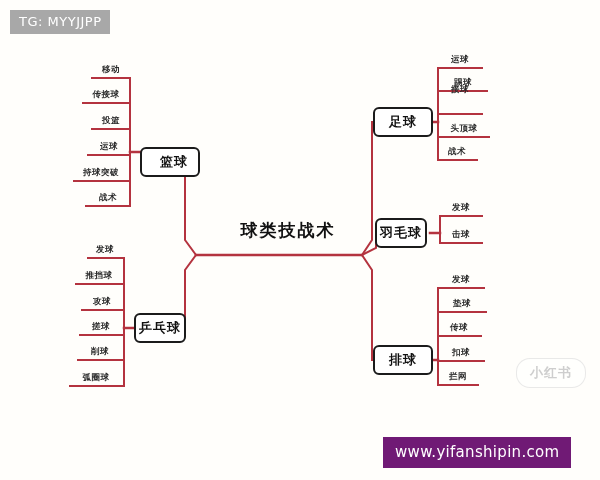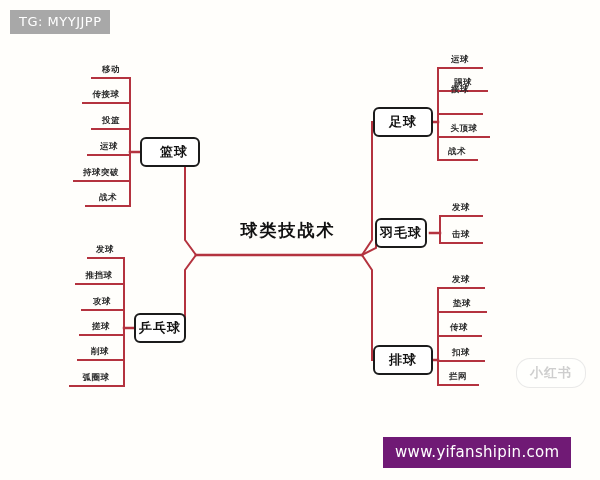--- a/index.html
+++ b/index.html
@@ -181,21 +181,21 @@
       <line x1="438" y1="312" x2="486" y2="312"></line>
       <line x1="438" y1="336" x2="481" y2="336"></line>
       <line x1="438" y1="361" x2="484" y2="361"></line>
       <line x1="438" y1="385" x2="478" y2="385"></line>
 
     </g>
   </svg>
 
   <div id="root-title">球类技战术</div>
 
-  <div class="node node-main" style="left:140px; top:137px;padding-left:8px;">
+  <div class="node node-main" style="left:140px; top:147px;padding-left:8px;">
     <span>篮球</span>
   </div>
 
   <div class="node node-main wide" style="left:134px; top:313px;">
     <span>乒乓球</span>
   </div>
 
   <div class="node node-main" style="left:373px; top:107px;">
     <span>足球</span>
   </div>

